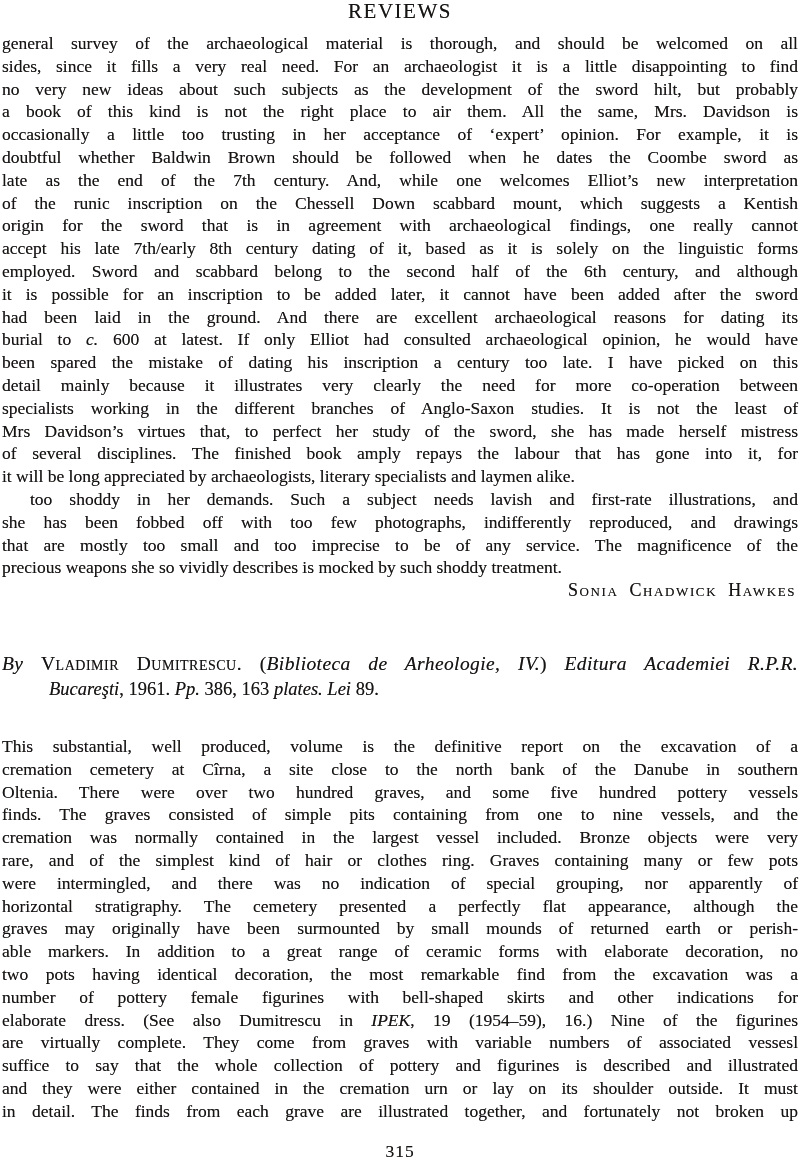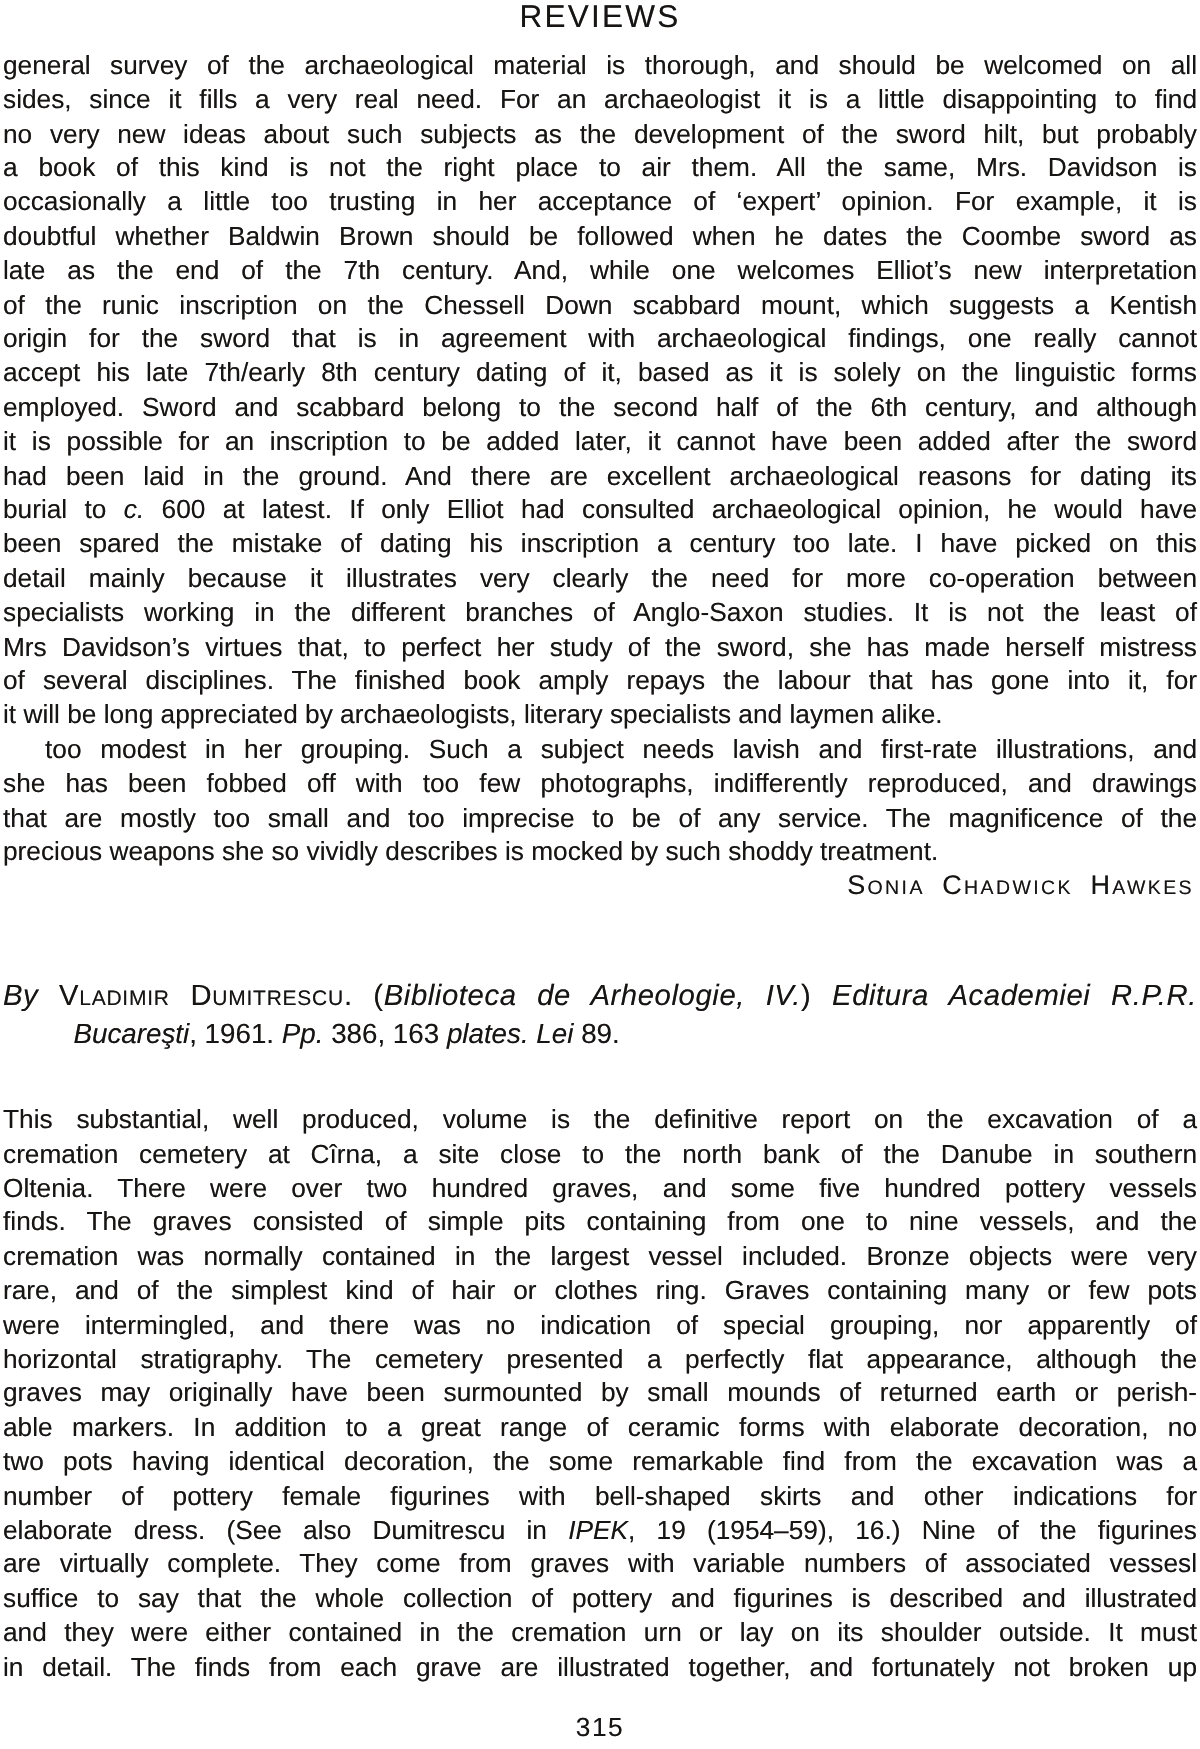--- a/index.html
+++ b/index.html
@@ -2,21 +2,21 @@
 <html><head>
 <meta charset="utf-8">
 <style>
   html, body { margin: 0; padding: 0; background: #ffffff; }
   .page {
     position: relative;
     width: 800px;
     height: 1166px;
     background: #ffffff;
     color: #171514;
-    font-family: Liberation Sans, sans-serif;
+    font-family: Liberation Serif, serif;
     overflow: hidden;
     text-shadow: 0 0 0.4px rgba(20,16,14,0.55); 
   }
   .running-head {
     position: absolute;
     top: 0px; left: 0; width: 100%;
     text-align: center;
     font-size: 21px;
     line-height: 23px;
     letter-spacing: 1.5px;
@@ -80,21 +80,21 @@
         <div class="line">had been laid in the ground. And there are excellent archaeological reasons for dating its</div>
         <div class="line">burial to <span class="it">c.</span> 600 at latest. If only Elliot had consulted archaeological opinion, he would have</div>
         <div class="line">been spared the mistake of dating his inscription a century too late. I have picked on this</div>
         <div class="line">detail mainly because it illustrates very clearly the need for more co-operation between</div>
         <div class="line">specialists working in the different branches of Anglo-Saxon studies. It is not the least of</div>
         <div class="line">Mrs Davidson’s virtues that, to perfect her study of the sword, she has made herself mistress</div>
         <div class="line">of several disciplines. The finished book amply repays the labour that has gone into it, for</div>
         <div class="line">it will be long appreciated by archaeologists, literary specialists and laymen alike.</div>
       </div>
     <div class="para soft-last indent-first">
-        <div class="line">too modest in her grouping. Such a subject needs lavish and first-rate illustrations, and</div>
+        <div class="line">too shoddy in her demands. Such a subject needs lavish and first-rate illustrations, and</div>
         <div class="line">she has been fobbed off with too few photographs, indifferently reproduced, and drawings</div>
         <div class="line">that are mostly too small and too imprecise to be of any service. The magnificence of the</div>
         <div class="line">precious weapons she so vividly describes is mocked by such shoddy treatment.</div>
       </div>
     <div class="signature"><span class="sc">Sonia Chadwick Hawkes</span></div>
   </section>
 
   <section class="block block2">
     <div class="heading">
         <div class="line"><span class="it">By</span> <span class="sc">Vladimir Dumitrescu</span>. (<span class="it">Biblioteca de Arheologie, IV.</span>) <span class="it">Editura Academiei R.P.R.</span></div>
@@ -107,21 +107,21 @@
         <div class="line">This substantial, well produced, volume is the definitive report on the excavation of a</div>
         <div class="line">cremation cemetery at Cîrna, a site close to the north bank of the Danube in southern</div>
         <div class="line">Oltenia. There were over two hundred graves, and some five hundred pottery vessels</div>
         <div class="line">finds. The graves consisted of simple pits containing from one to nine vessels, and the</div>
         <div class="line">cremation was normally contained in the largest vessel included. Bronze objects were very</div>
         <div class="line">rare, and of the simplest kind of hair or clothes ring. Graves containing many or few pots</div>
         <div class="line">were intermingled, and there was no indication of special grouping, nor apparently of</div>
         <div class="line">horizontal stratigraphy. The cemetery presented a perfectly flat appearance, although the</div>
         <div class="line">graves may originally have been surmounted by small mounds of returned earth or perish-</div>
         <div class="line">able markers. In addition to a great range of ceramic forms with elaborate decoration, no</div>
-        <div class="line">two pots having identical decoration, the some remarkable find from the excavation was a</div>
+        <div class="line">two pots having identical decoration, the most remarkable find from the excavation was a</div>
         <div class="line">number of pottery female figurines with bell-shaped skirts and other indications for</div>
         <div class="line">elaborate dress. (See also Dumitrescu in <span class="it">IPEK</span>, 19 (1954–59), 16.) Nine of the figurines</div>
         <div class="line">are virtually complete. They come from graves with variable numbers of associated vessesl</div>
         <div class="line">suffice to say that the whole collection of pottery and figurines is described and illustrated</div>
         <div class="line">and they were either contained in the cremation urn or lay on its shoulder outside. It must</div>
         <div class="line">in detail. The finds from each grave are illustrated together, and fortunately not broken up</div>
       </div>
   </section>
 
   <footer class="folio">315</footer>

